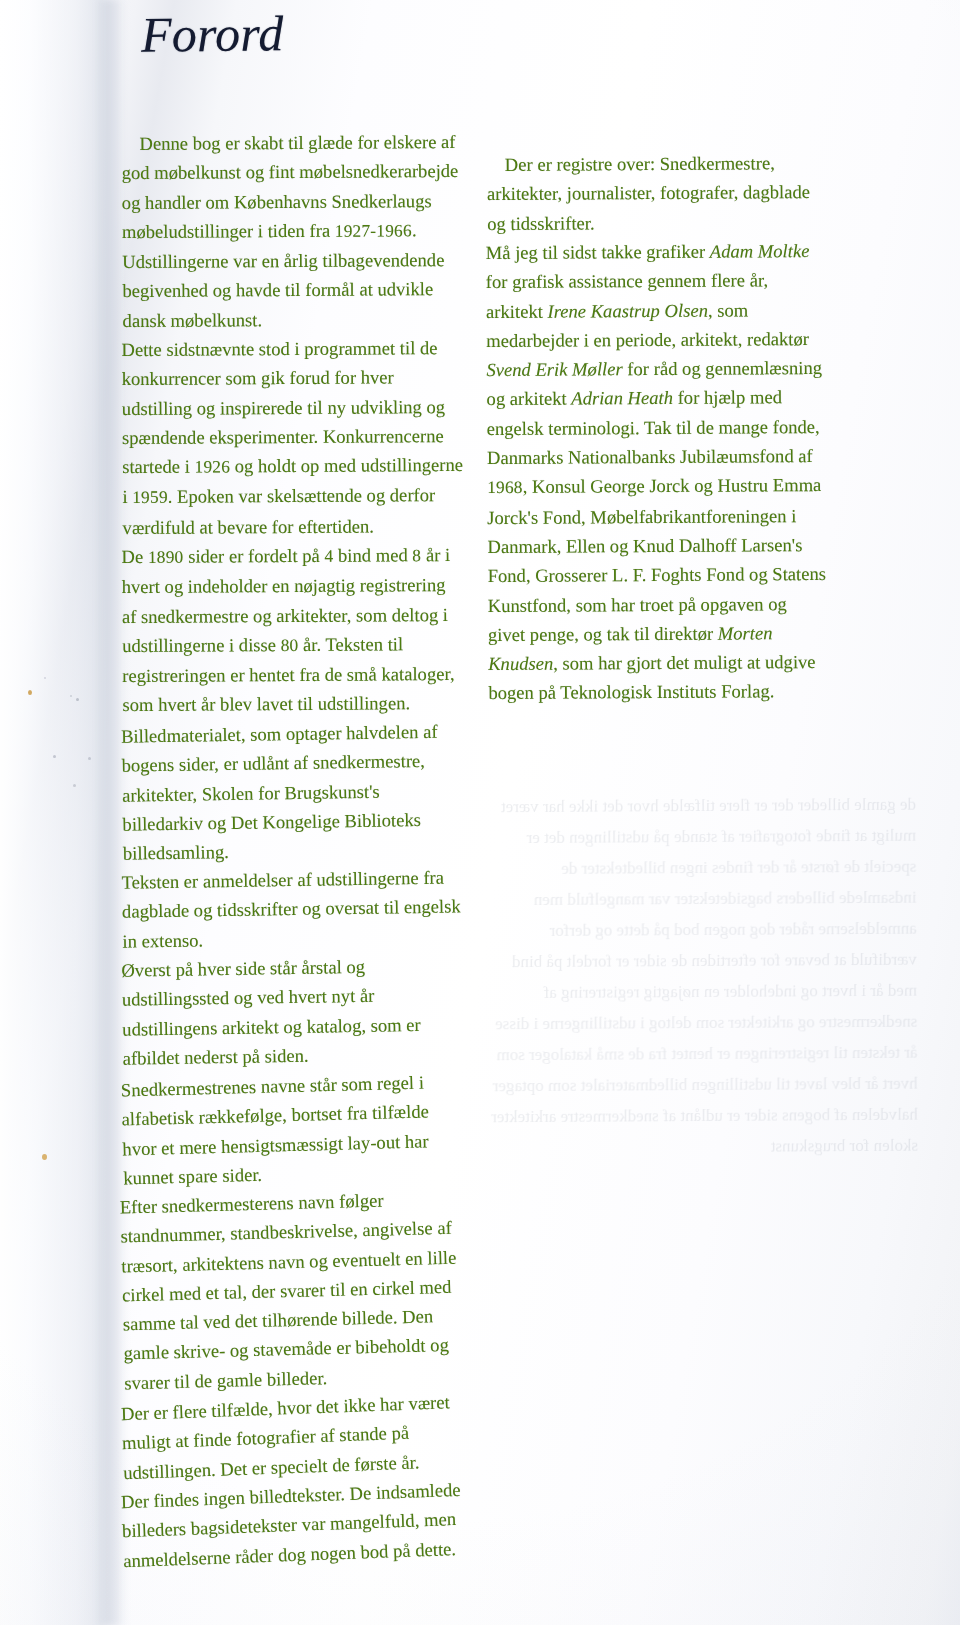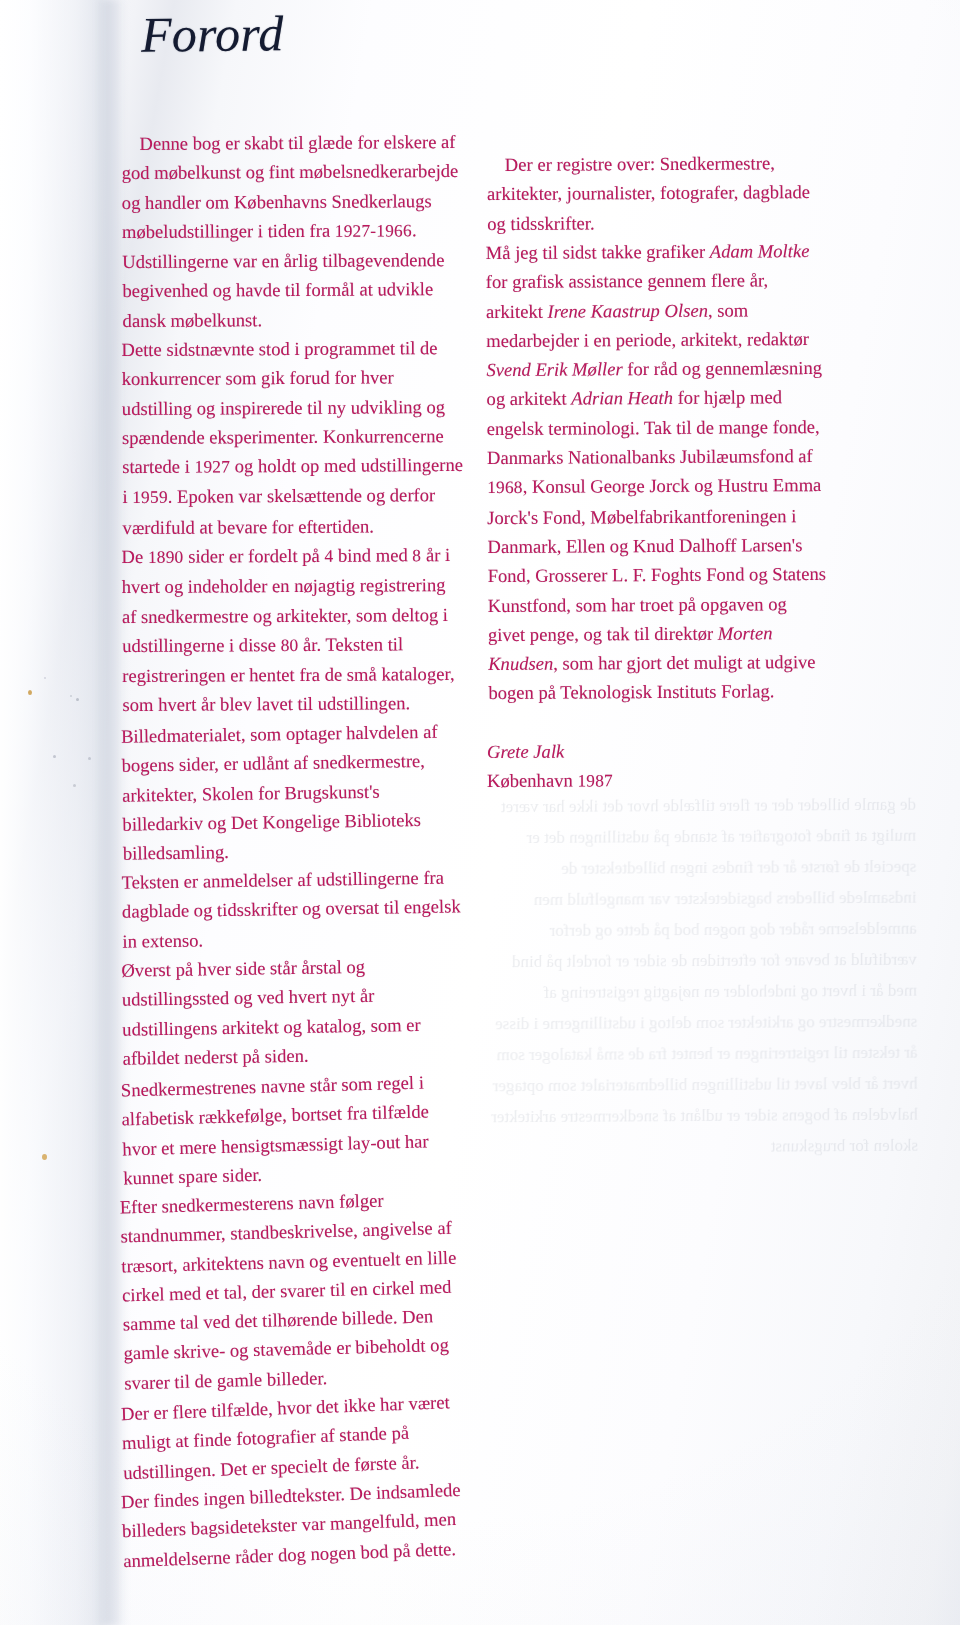--- a/index.html
+++ b/index.html
@@ -125,21 +125,21 @@
     position: absolute;
     left: 0;
     top: 128px;
     width: 960px;
   }
 
   .col {
     position: absolute;
     font-size: 18.6px;
     line-height: 29.3px;
-    color: #be185d;
+    color: #4d7c0f;
     text-shadow: 0 0 0.8px rgba(28,35,57,0.30);
   }
   .col-left  { left: 122px; width: 342px; }
   .col-right { left: 487px; width: 340px; margin-top: 21px; }
 
   .col p {
     margin: 0;
     text-indent: 0;
   }
   .col p.first { text-indent: 18px; }
@@ -187,36 +187,32 @@
   <div class="speck" style="left:44px;  top:677px;  width:2px;  height:2px;  background:rgba(160,166,180,0.40);"></div>
 
   <div class="textblock">
 
     <div class="page-title">Forord</div>
 
     <div class="columns">
 
       <div class="col col-left">
         <p class="first bend-1">Denne bog er skabt til glæde for elskere af god møbelkunst og fint møbelsnedkerarbejde og handler om Københavns Snedkerlaugs møbeludstillinger i tiden fra <span class="osf">1927-1966</span>. Udstillingerne var en årlig tilbagevendende begivenhed og havde til formål at udvikle dansk møbelkunst.</p>
-        <p class="bend-1">Dette sidstnævnte stod i programmet til de konkurrencer som gik forud for hver udstilling og inspirerede til ny udvikling og spændende eksperimenter. Konkurrencerne startede i <span class="osf">1927</span> og holdt op med udstillingerne i <span class="osf">1959</span>. Epoken var skelsættende og derfor værdifuld at bevare for eftertiden.</p>
+        <p class="bend-1">Dette sidstnævnte stod i programmet til de konkurrencer som gik forud for hver udstilling og inspirerede til ny udvikling og spændende eksperimenter. Konkurrencerne startede i <span class="osf">1926</span> og holdt op med udstillingerne i <span class="osf">1959</span>. Epoken var skelsættende og derfor værdifuld at bevare for eftertiden.</p>
         <p class="bend-1">De <span class="osf">1890</span> sider er fordelt på <span class="osf">4</span> bind med <span class="osf">8</span> år i hvert og indeholder en nøjagtig registrering af snedkermestre og arkitekter, som deltog i udstillingerne i disse <span class="osf">80</span> år. Teksten til registreringen er hentet fra de små kataloger, som hvert år blev lavet til udstillingen.</p>
         <p class="bend-2">Billedmaterialet, som optager halvdelen af bogens sider, er udlånt af snedkermestre, arkitekter, Skolen for Brugskunst's billedarkiv og Det Kongelige Biblioteks billedsamling.</p>
         <p class="bend-2">Teksten er anmeldelser af udstillingerne fra dagblade og tidsskrifter og oversat til engelsk in extenso.</p>
         <p class="bend-2">Øverst på hver side står årstal og udstillingssted og ved hvert nyt år udstillingens arkitekt og katalog, som er afbildet nederst på siden.</p>
         <p class="bend-3">Snedkermestrenes navne står som regel i alfabetisk rækkefølge, bortset fra tilfælde hvor et mere hensigtsmæssigt lay-out har kunnet spare sider.</p>
         <p class="bend-3">Efter snedkermesterens navn følger standnummer, standbeskrivelse, angivelse af træsort, arkitektens navn og eventuelt en lille cirkel med et tal, der svarer til en cirkel med samme tal ved det tilhørende billede. Den gamle skrive- og stavemåde er bibeholdt og svarer til de gamle billeder.</p>
         <p class="bend-4">Der er flere tilfælde, hvor det ikke har været muligt at finde fotografier af stande på udstillingen. Det er specielt de første år.</p>
         <p class="bend-4">Der findes ingen billedtekster. De indsamlede billeders bagsidetekster var mangelfuld, men anmeldelserne råder dog nogen bod på dette.</p>
       </div>
 
       <div class="col col-right">
         <p class="first bend-1"><span>Der er registre over: Snedkermestre, arkitekter, journalister, fotografer, dagblade og tidsskrifter.</span></p>
         <p class="bend-1"><span>Må jeg til sidst takke grafiker </span><em>Adam Moltke</em><span> for grafisk assistance gennem flere år, arkitekt </span><em>Irene Kaastrup Olsen</em><span>, som medarbejder i en periode, arkitekt, redaktør </span><em>Svend Erik Møller</em><span> for råd og gennemlæsning og arkitekt </span><em>Adrian Heath</em><span> for hjælp med engelsk terminologi. Tak til de mange fonde, Danmarks Nationalbanks Jubilæumsfond af <span class="osf">1968</span>, Konsul George Jorck og Hustru Emma Jorck's Fond, Møbelfabrikantforeningen i Danmark, Ellen og Knud Dalhoff Larsen's Fond, Grosserer L. F. Foghts Fond og Statens Kunstfond, som har troet på opgaven og givet penge, og tak til direktør </span><em>Morten Knudsen</em><span>, som har gjort det muligt at udgive bogen på Teknologisk Instituts Forlag.</span></p>
 
-        <div class="sig">
-          <div class="name bend-1">Grete Jalk</div>
-          <div class="place bend-1">København <span class="osf">1987</span></div>
-        </div>
       </div>
 
     </div>
   </div>
 </div>
 
 </body></html>

